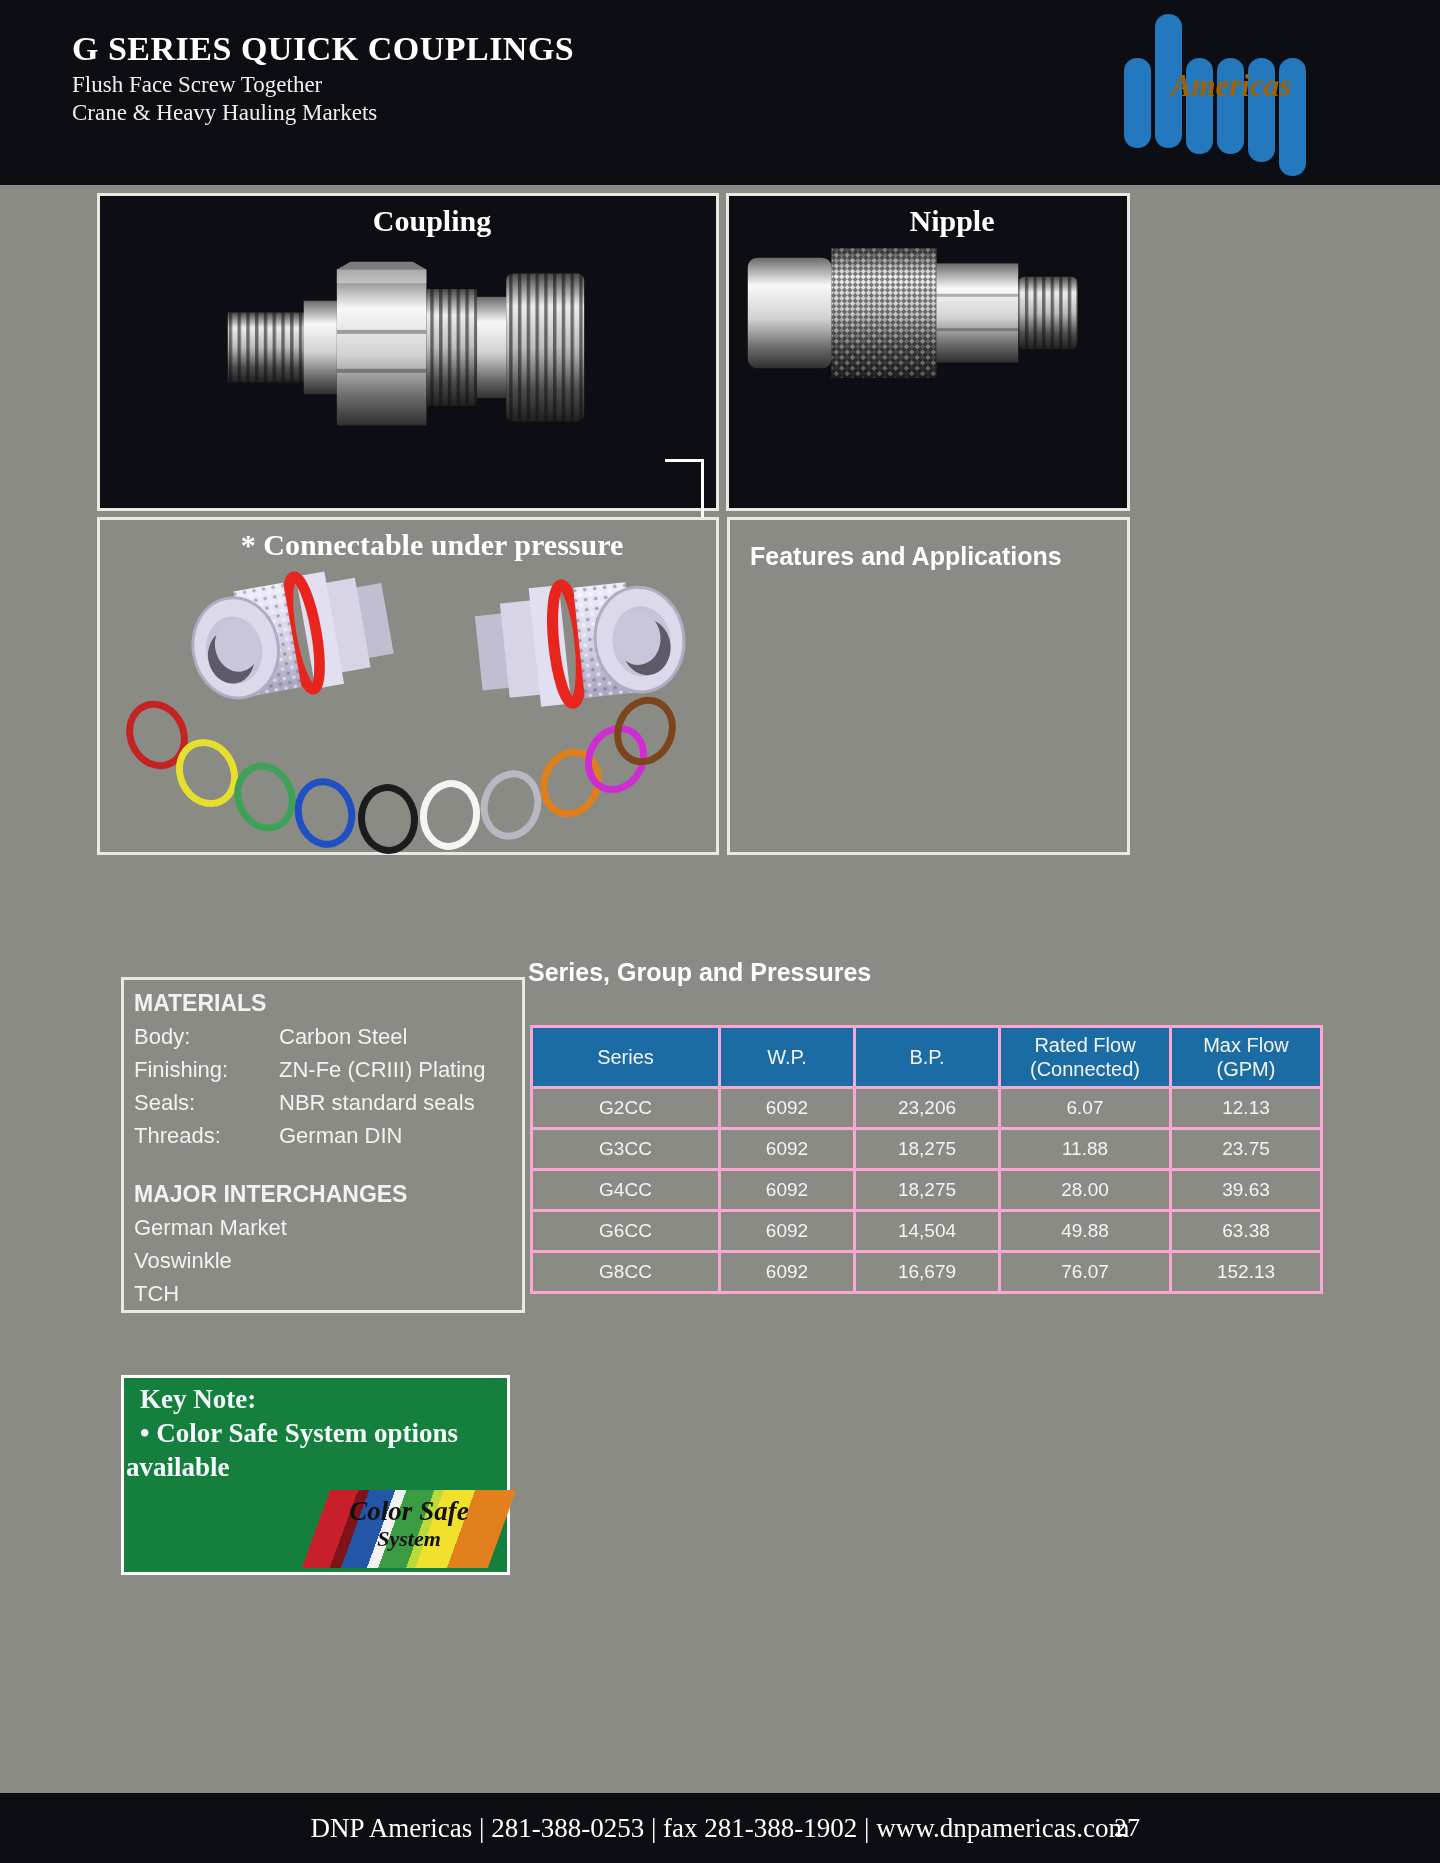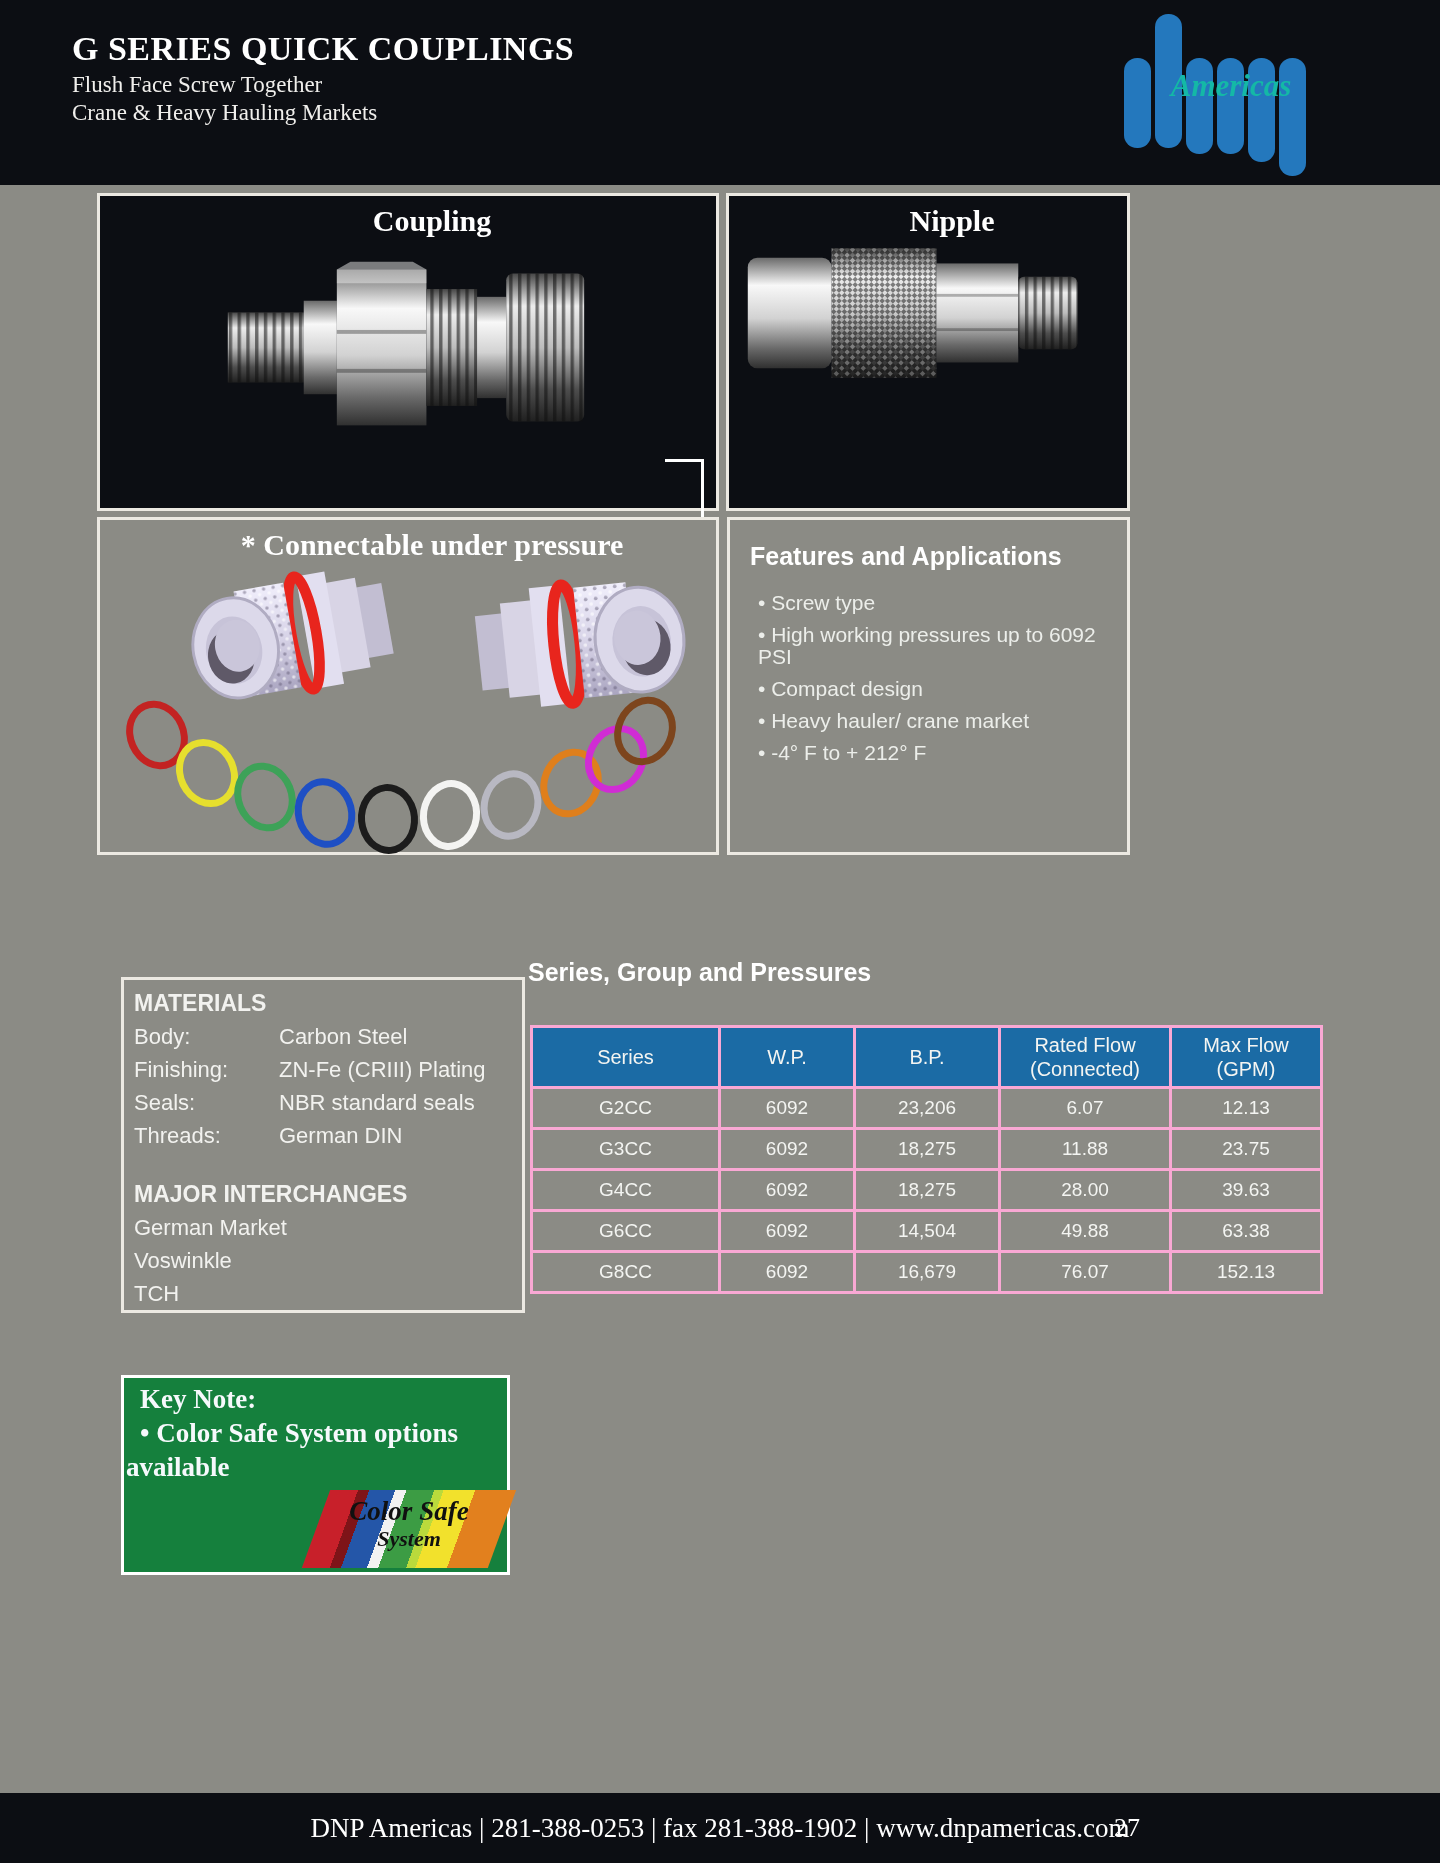--- a/index.html
+++ b/index.html
@@ -6,21 +6,21 @@
   .page{position:relative;width:1440px;height:1863px;background:#8b8b85;
         font-family:"Liberation Sans",sans-serif;overflow:hidden;}
 
   
   .hdr{position:absolute;left:0;top:0;width:1440px;height:185px;background:#0c0e13;}
   .hdr-title{position:absolute;left:72px;top:30px;color:#fff;font-family:"Liberation Serif",serif;
              font-weight:bold;font-size:34px;letter-spacing:.5px;}
   .hdr-sub{position:absolute;left:72px;color:#f0efec;font-family:"Liberation Serif",serif;font-size:23px;}
   .hdr-sub1{top:72px;} .hdr-sub2{top:100px;}
   .logo{position:absolute;left:1122px;top:6px;width:210px;height:172px;}
-  .logo-americas{position:absolute;left:14px;top:62px;width:190px;text-align:center;color:#14b8a6;
+  .logo-americas{position:absolute;left:14px;top:62px;width:190px;text-align:center;color:#a16207;
                  font-family:"Liberation Serif",serif;font-style:italic;font-weight:bold;font-size:31px;}
   .ftr{position:absolute;left:0;top:1793px;width:1440px;height:70px;background:#0c0e13;
        display:flex;align-items:center;justify-content:center;}
   .ftr-text{color:#fff;font-family:"Liberation Serif",serif;font-size:27px;}
   .ftr-page{position:absolute;right:300px;top:0;height:70px;display:flex;align-items:center;
             color:#fff;font-family:"Liberation Serif",serif;font-size:26px;}
 
   
   .panel{position:absolute;box-sizing:border-box;border:3px solid #ece9e2;}
   .panel.dark{background:#0c0e13;}
@@ -223,27 +223,20 @@
       <div class="ring" style="left: 358px; top: 784px; border-color: rgb(28, 28, 28); transform: rotate(-5deg);"></div>
       <div class="ring" style="left: 420px; top: 780px; border-color: rgb(244, 244, 242); transform: rotate(8deg);"></div>
       <div class="ring" style="left: 481px; top: 770px; border-color: rgb(184, 184, 194); transform: rotate(16deg);"></div>
       <div class="ring" style="left: 541px; top: 748px; border-color: rgb(223, 127, 28); transform: rotate(22deg);"></div>
       <div class="ring" style="left: 586px; top: 724px; border-color: rgb(208, 44, 212); transform: rotate(26deg);"></div>
       <div class="ring" style="left: 615px; top: 696px; border-color: rgb(125, 69, 29); transform: rotate(24deg);"></div>
     </div>
 
   <div class="panel gray p-features">
     <div class="feat-title">Features and Applications</div>
-    <div class="feat-list">
-        <div class="feat-item">• Screw type</div>
-        <div class="feat-item">• High working pressures up to 6092 PSI</div>
-        <div class="feat-item">• Compact design</div>
-        <div class="feat-item">• Heavy hauler/ crane market</div>
-        <div class="feat-item">• -4° F to + 212° F</div>
-      </div>
   </div>
 
   <div class="materials">
     <div class="mat-title">MATERIALS</div>
     <div class="mat-rows">
         <div class="mat-row">
           <div class="mat-label">Body:</div>
           <div class="mat-value">Carbon Steel</div>
         </div>
         <div class="mat-row">

